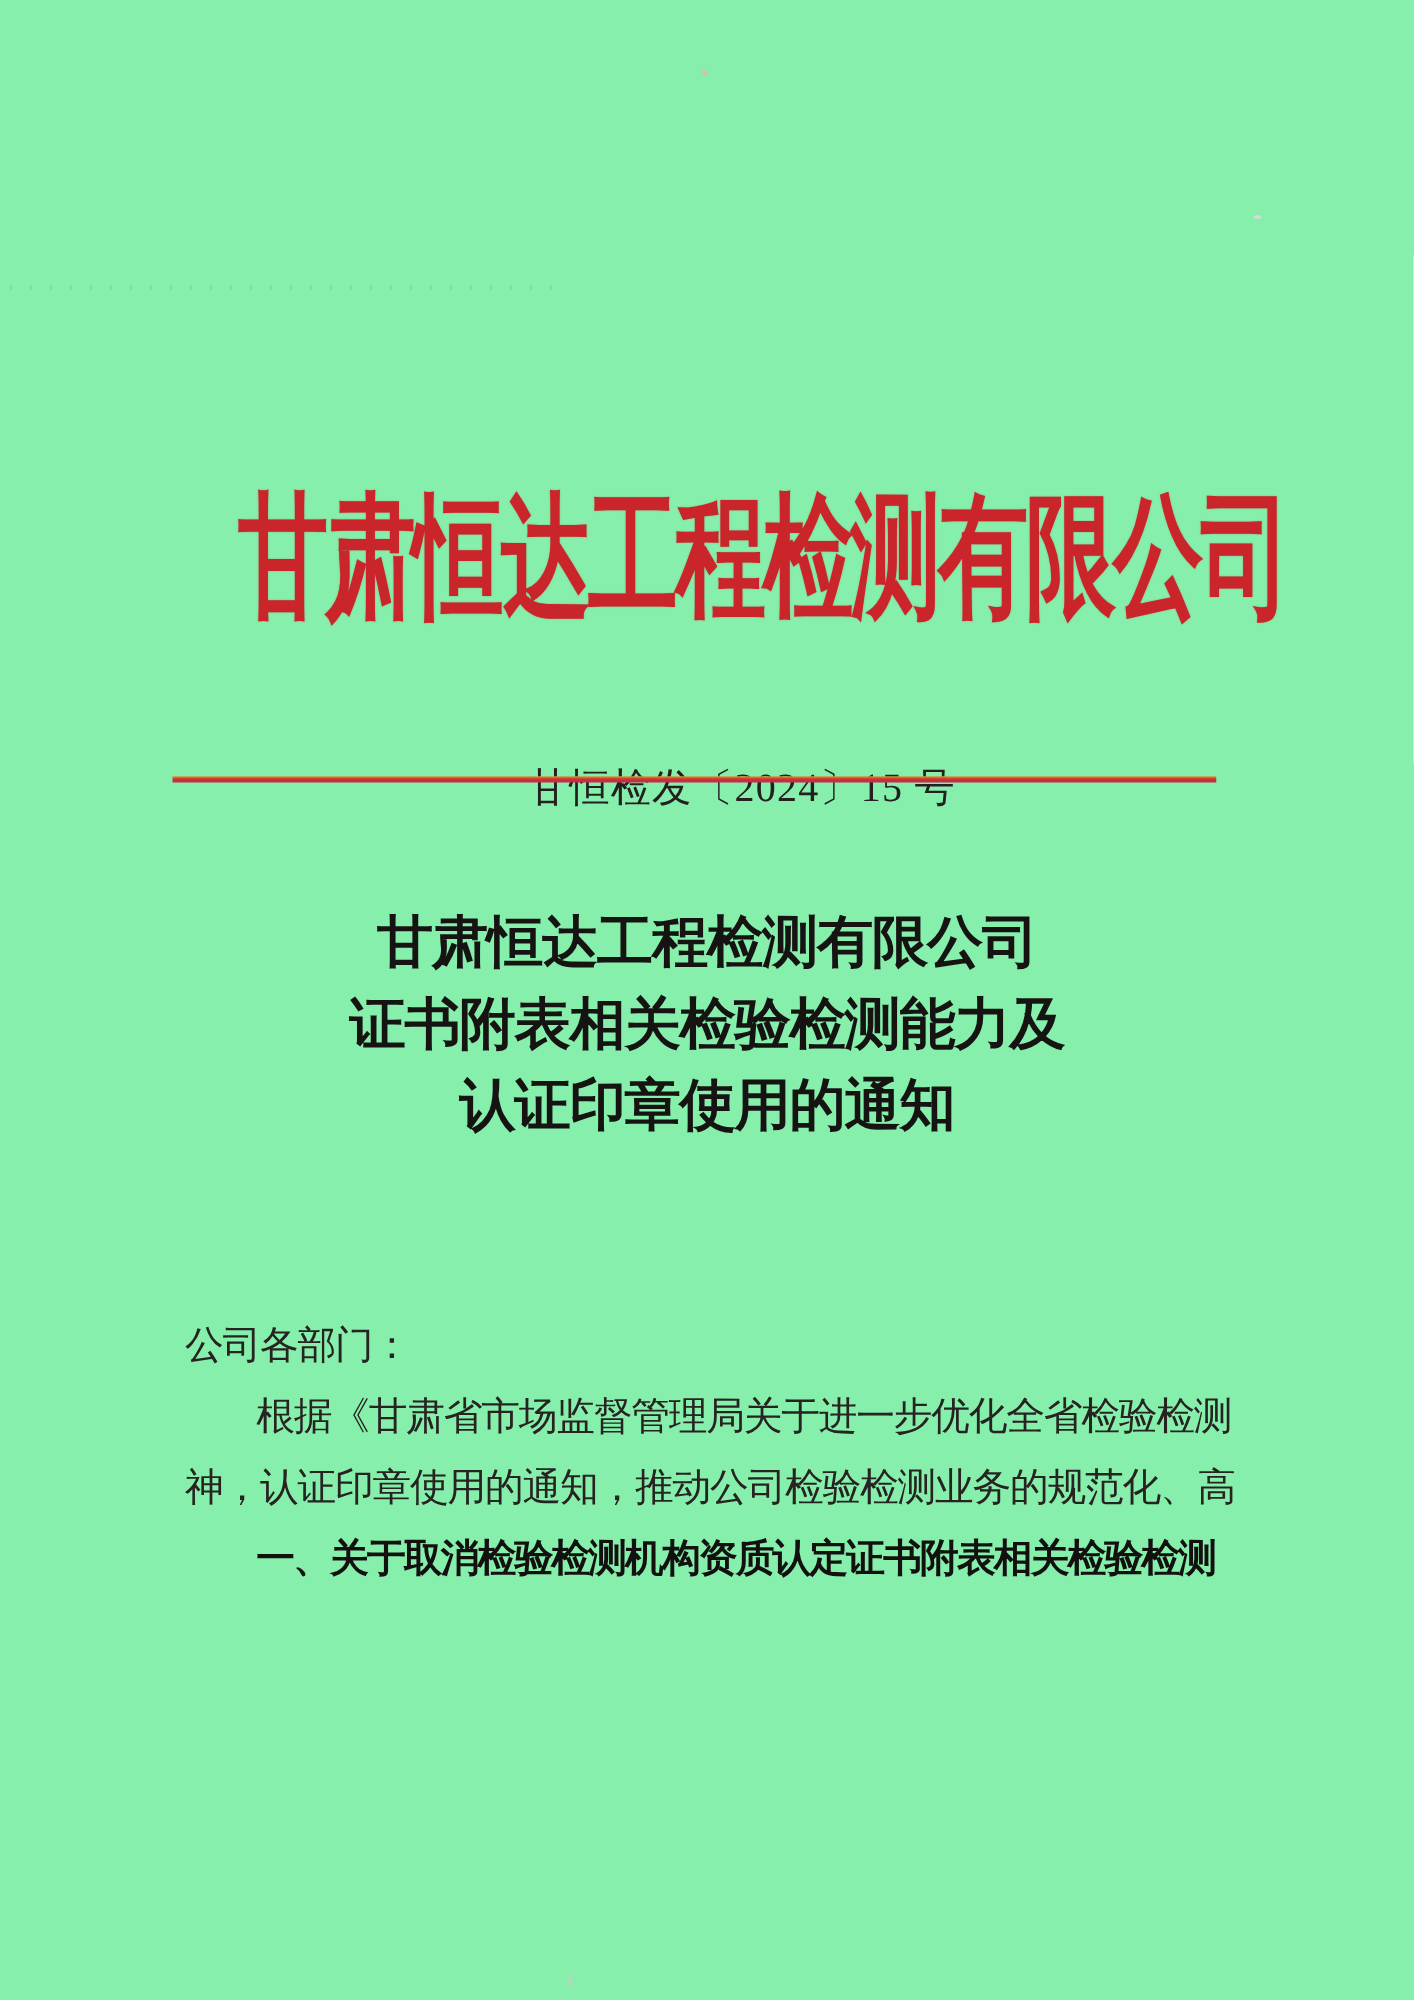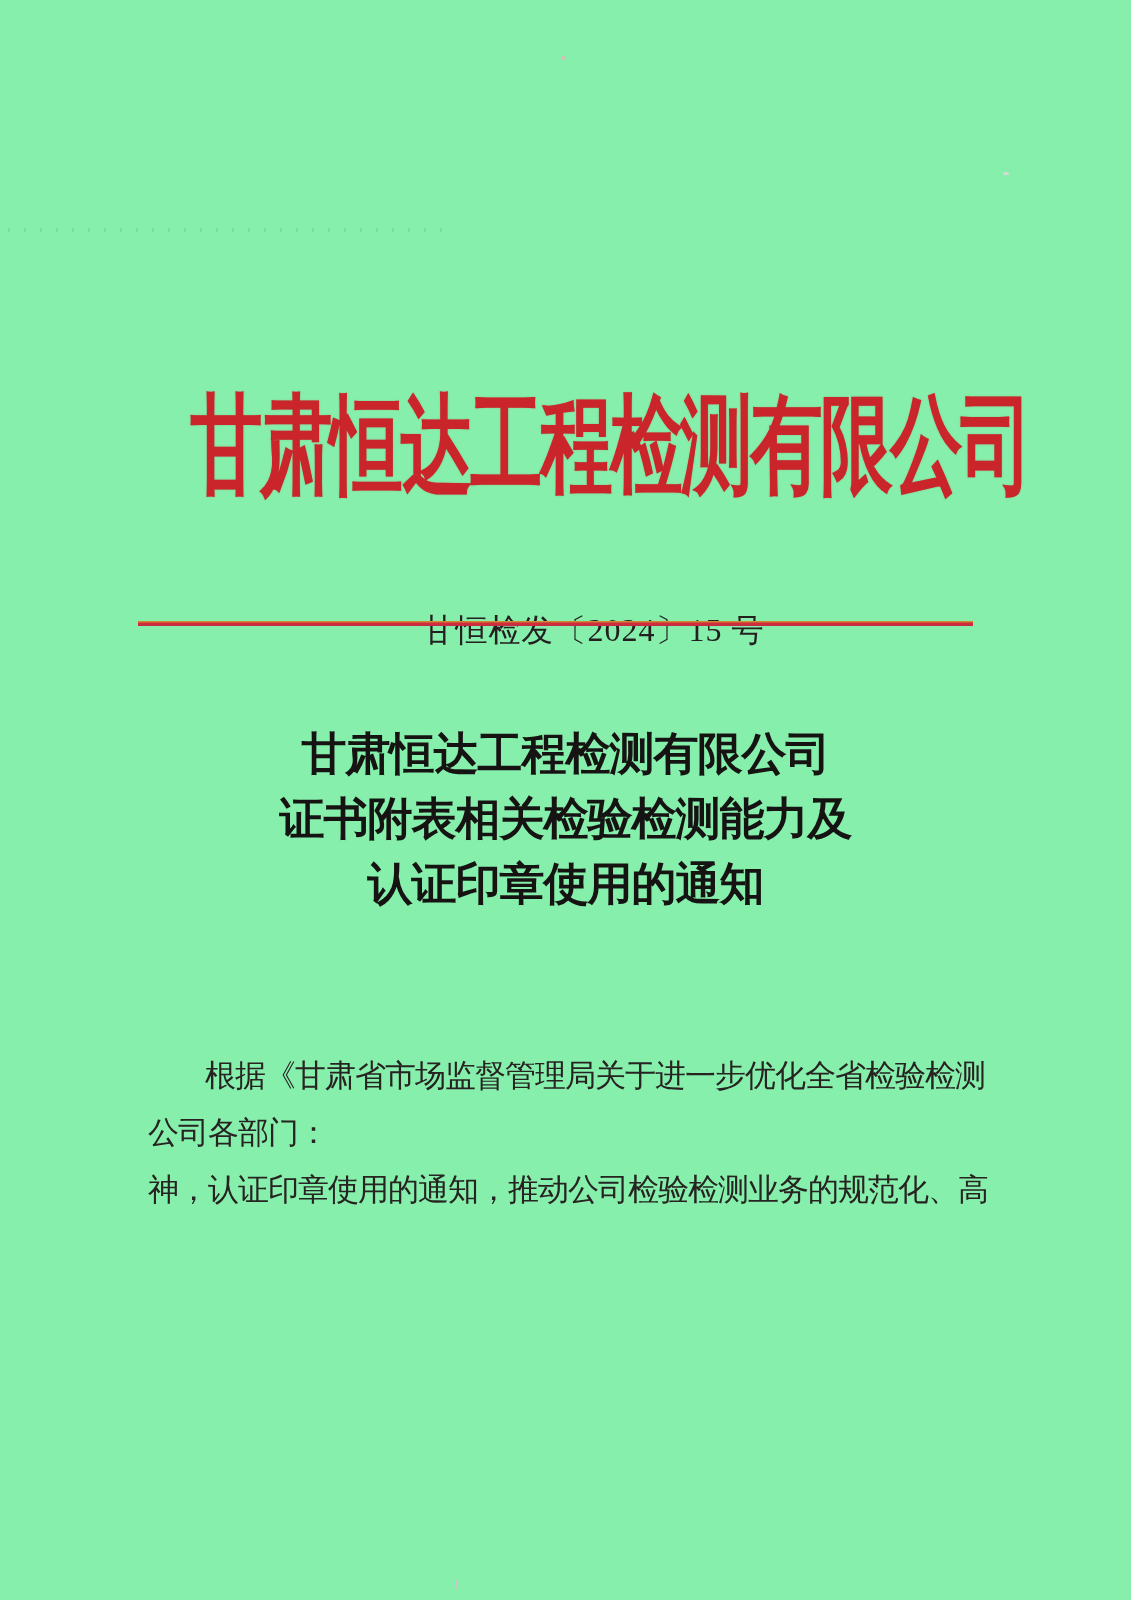--- a/index.html
+++ b/index.html
@@ -141,18 +141,19 @@
 
   <div class="red-rule"></div>
 
   <div class="title-block">
     <div class="title-line">甘肃恒达工程检测有限公司</div>
     <div class="title-line">证书附表相关检验检测能力及</div>
     <div class="title-line">认证印章使用的通知</div>
   </div>
 
   <div class="body-block">
+    <div class="body-line">公司各部门：</div>
     <div class="body-line indent">根据《甘肃省市场监督管理局关于进一步优化全省检验检测</div>
-    <div class="body-line">公司各部门：</div>
     <div class="body-line">神，认证印章使用的通知，推动公司检验检测业务的规范化、高</div>
+    <div class="body-line indent section-heading">一、关于取消检验检测机构资质认定证书附表相关检验检测</div>
   </div>
 
 </div>
 
 </body></html>

